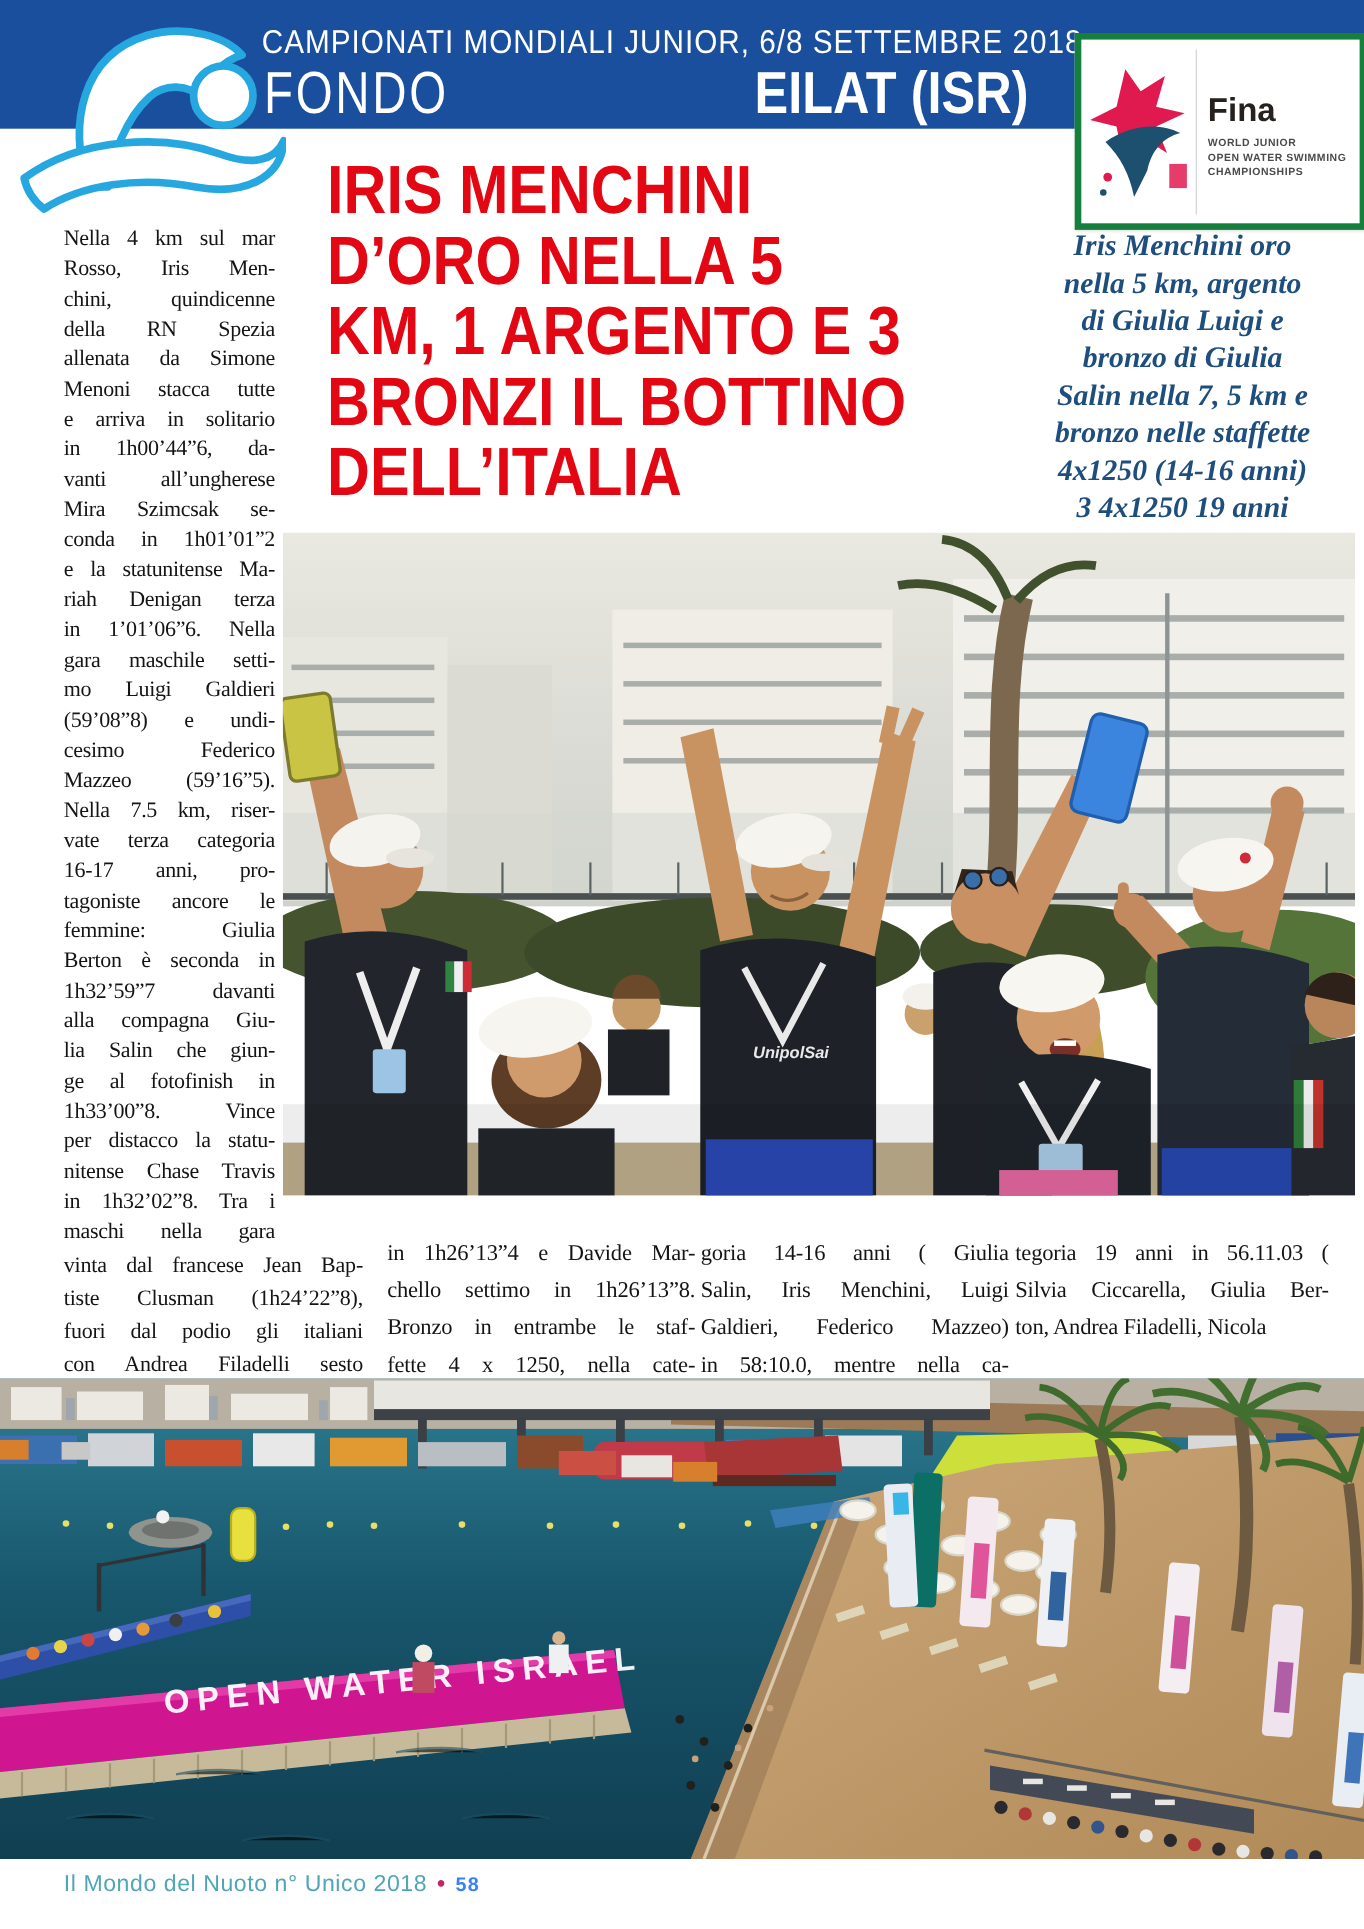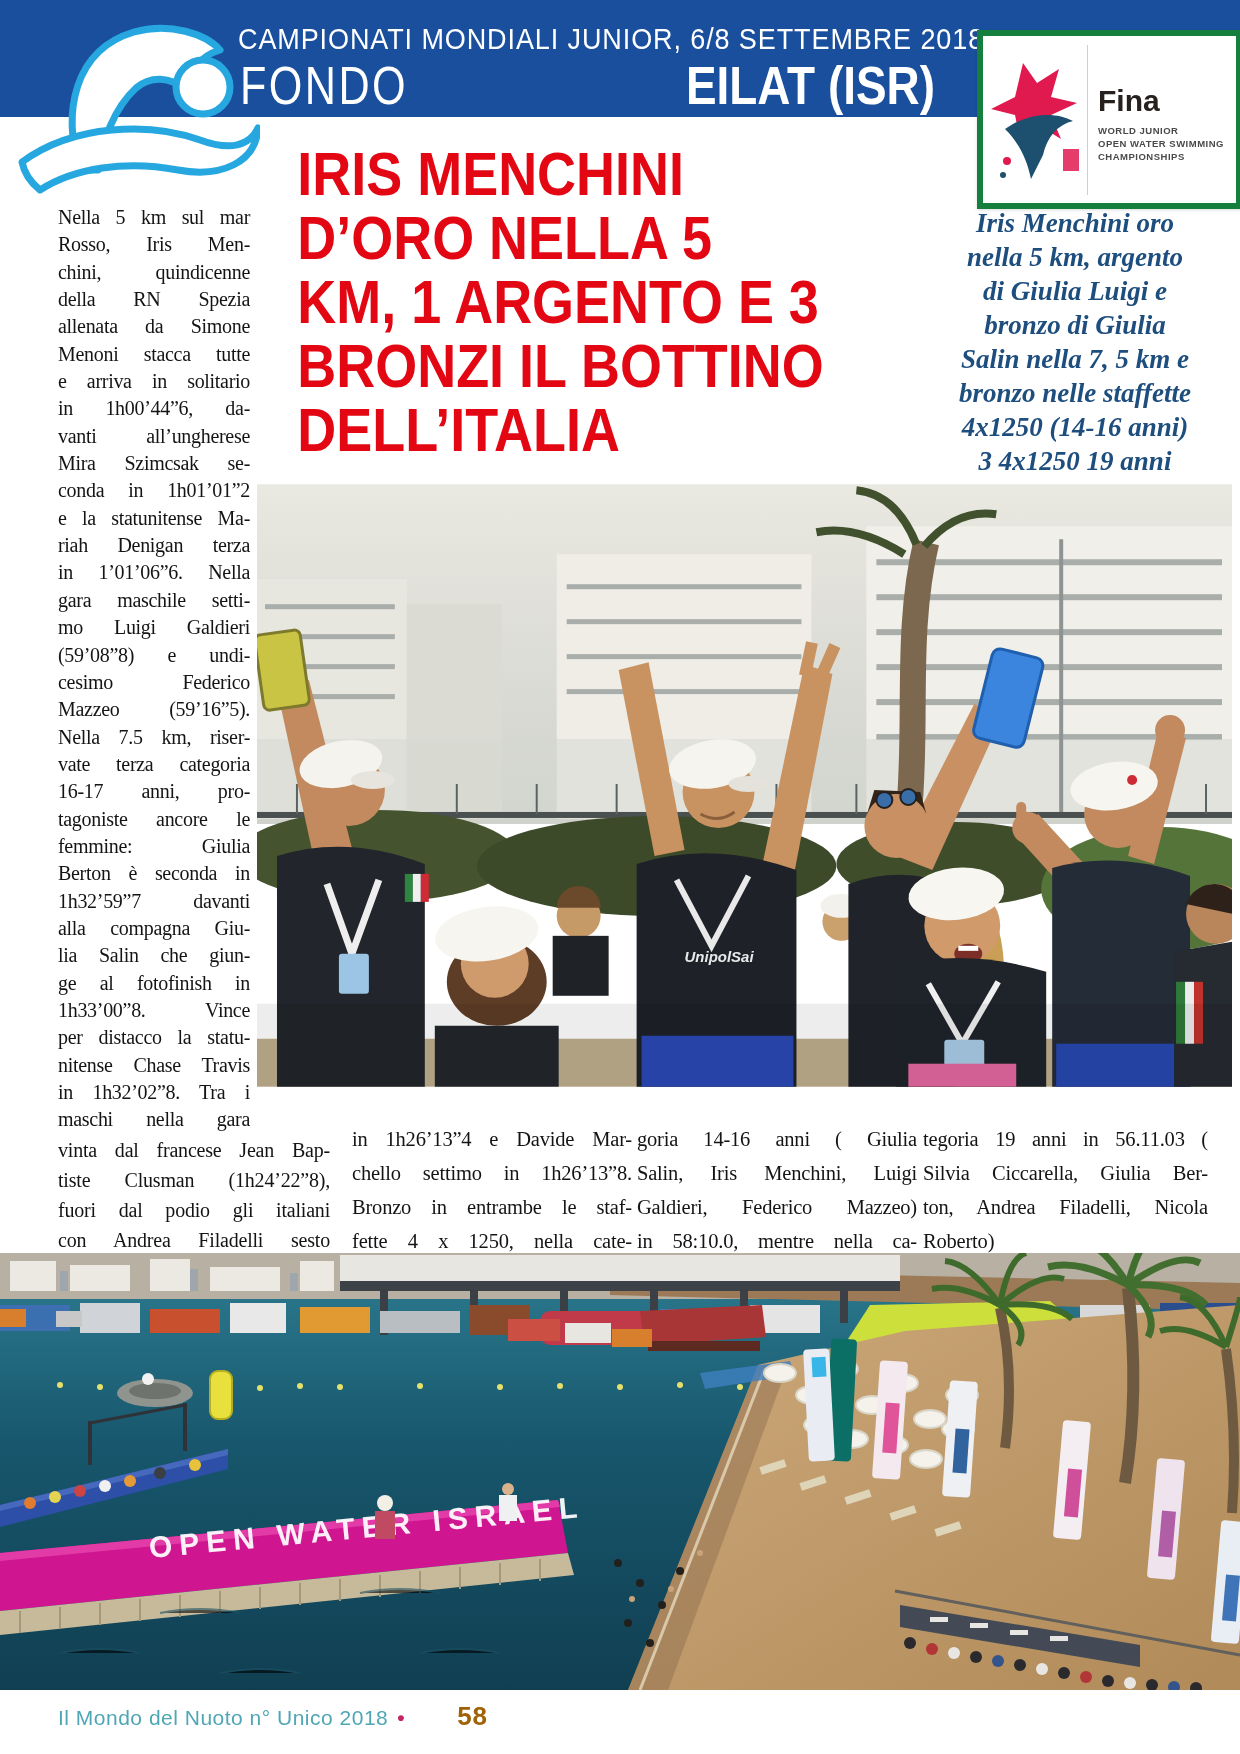--- a/index.html
+++ b/index.html
@@ -42,21 +42,21 @@
 
   
   .photo1{position:absolute;left:257px;top:483px;width:975px;height:605px;overflow:hidden;}
   .photo2{position:absolute;left:0px;top:1253px;width:1240px;height:437px;overflow:hidden;}
   .photo1 svg,.photo2 svg{display:block;}
 
   
   .footer{position:absolute;left:58px;top:1701px;font-family:"Liberation Sans",sans-serif;
         font-size:21px;color:#4FA6B4;letter-spacing:.5px;}
   .footer .dot{color:#C42664;font-weight:bold;margin:0 9px;}
-  .footer .pagenum{color:#a16207;font-weight:bold;font-size:26px;letter-spacing:1px;margin-left:43px;}
+  .footer .pagenum{color:#3b82f6;font-weight:bold;font-size:18px;letter-spacing:1px;}
 </style>
 </head>
 <body>
 
 <div class="page">
 
   <div class="banner"></div>
 
   <div class="logo">
     <svg width="250" height="185" viewBox="0 0 250 185">
@@ -104,21 +104,21 @@
       <div class="tline">nella 5 km, argento</div>
       <div class="tline">di Giulia Luigi e</div>
       <div class="tline">bronzo di Giulia</div>
       <div class="tline">Salin nella 7, 5 km e</div>
       <div class="tline">bronzo nelle staffette</div>
       <div class="tline">4x1250 (14-16 anni)</div>
       <div class="tline">3 4x1250 19 anni</div>
     </div>
 
   <div class="col1 justify">
-      <div class="tline">Nella 5 km sul mar</div>
+      <div class="tline">Nella 4 km sul mar</div>
       <div class="tline">Rosso, Iris Men-</div>
       <div class="tline">chini, quindicenne</div>
       <div class="tline">della RN Spezia</div>
       <div class="tline">allenata da Simone</div>
       <div class="tline">Menoni stacca tutte</div>
       <div class="tline">e arriva in solitario</div>
       <div class="tline">in 1h00’44”6, da-</div>
       <div class="tline">vanti all’ungherese</div>
       <div class="tline">Mira Szimcsak se-</div>
       <div class="tline">conda in 1h01’01”2</div>
@@ -161,21 +161,20 @@
   <div class="colb col3 justify">
       <div class="tline">goria 14-16 anni ( Giulia</div>
       <div class="tline">Salin, Iris Menchini, Luigi</div>
       <div class="tline">Galdieri, Federico Mazzeo)</div>
       <div class="tline">in 58:10.0, mentre nella ca-</div>
     </div>
   <div class="colb col4 justify endpar">
       <div class="tline">tegoria 19 anni in 56.11.03 (</div>
       <div class="tline">Silvia Ciccarella, Giulia Ber-</div>
       <div class="tline">ton, Andrea Filadelli, Nicola</div>
-      <div class="tline">Roberto)</div>
     </div>
 
   <div class="photo1">
     <svg width="975" height="605" viewBox="0 0 976 603">
       <defs>
         <linearGradient id="sky" x1="0" y1="0" x2="0" y2="1">
           <stop offset="0" stop-color="#e9e8e1"></stop>
             <stop offset="1" stop-color="#cfd2cb"></stop>
         </linearGradient>
       </defs>

